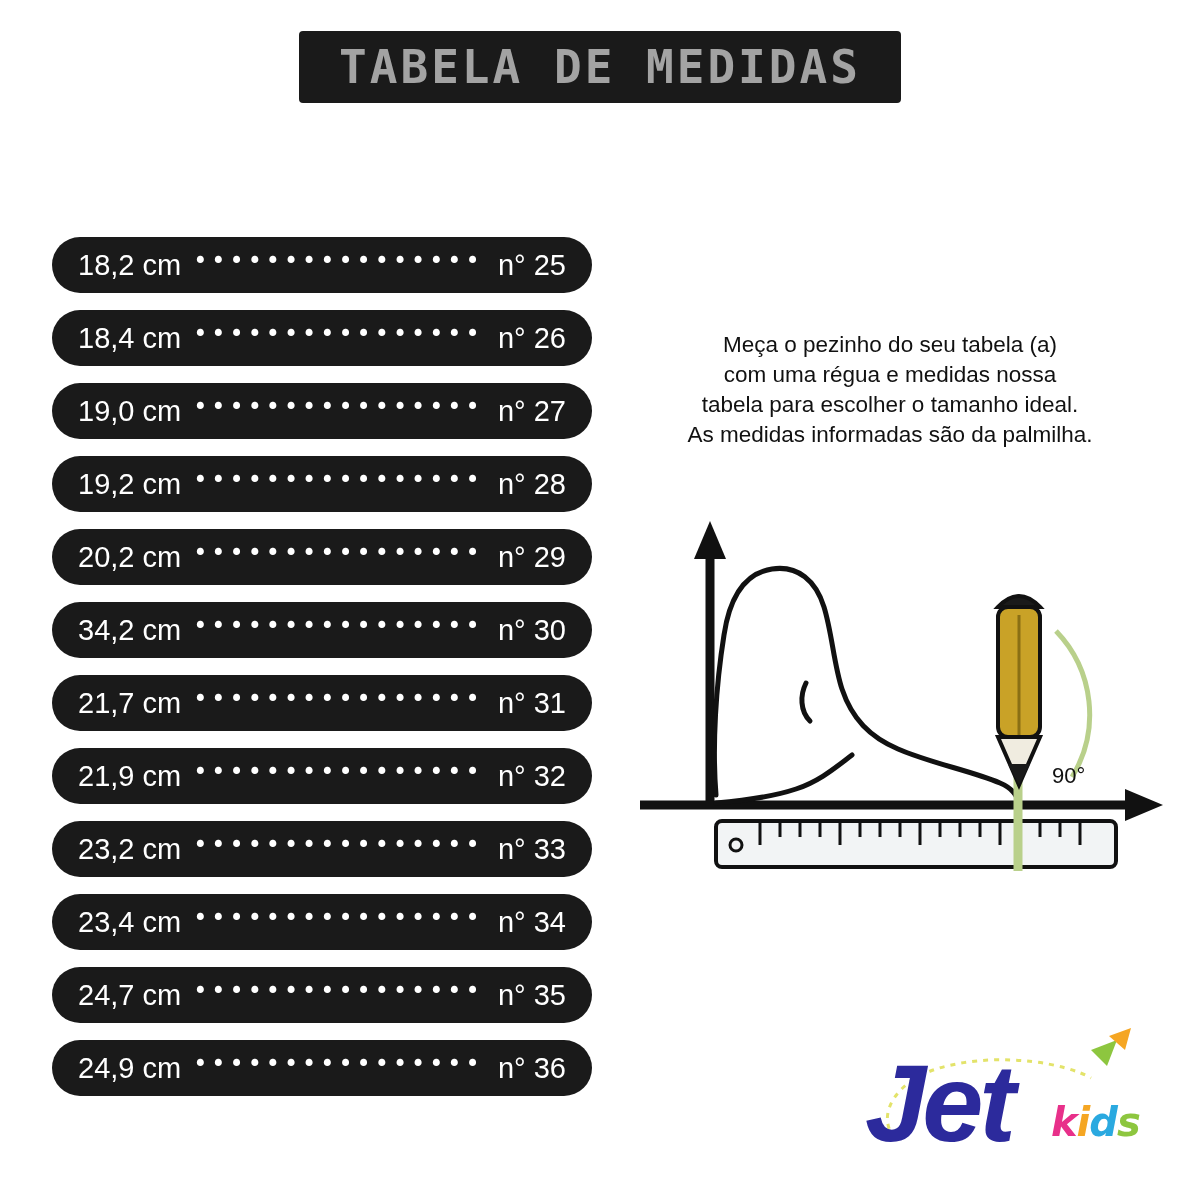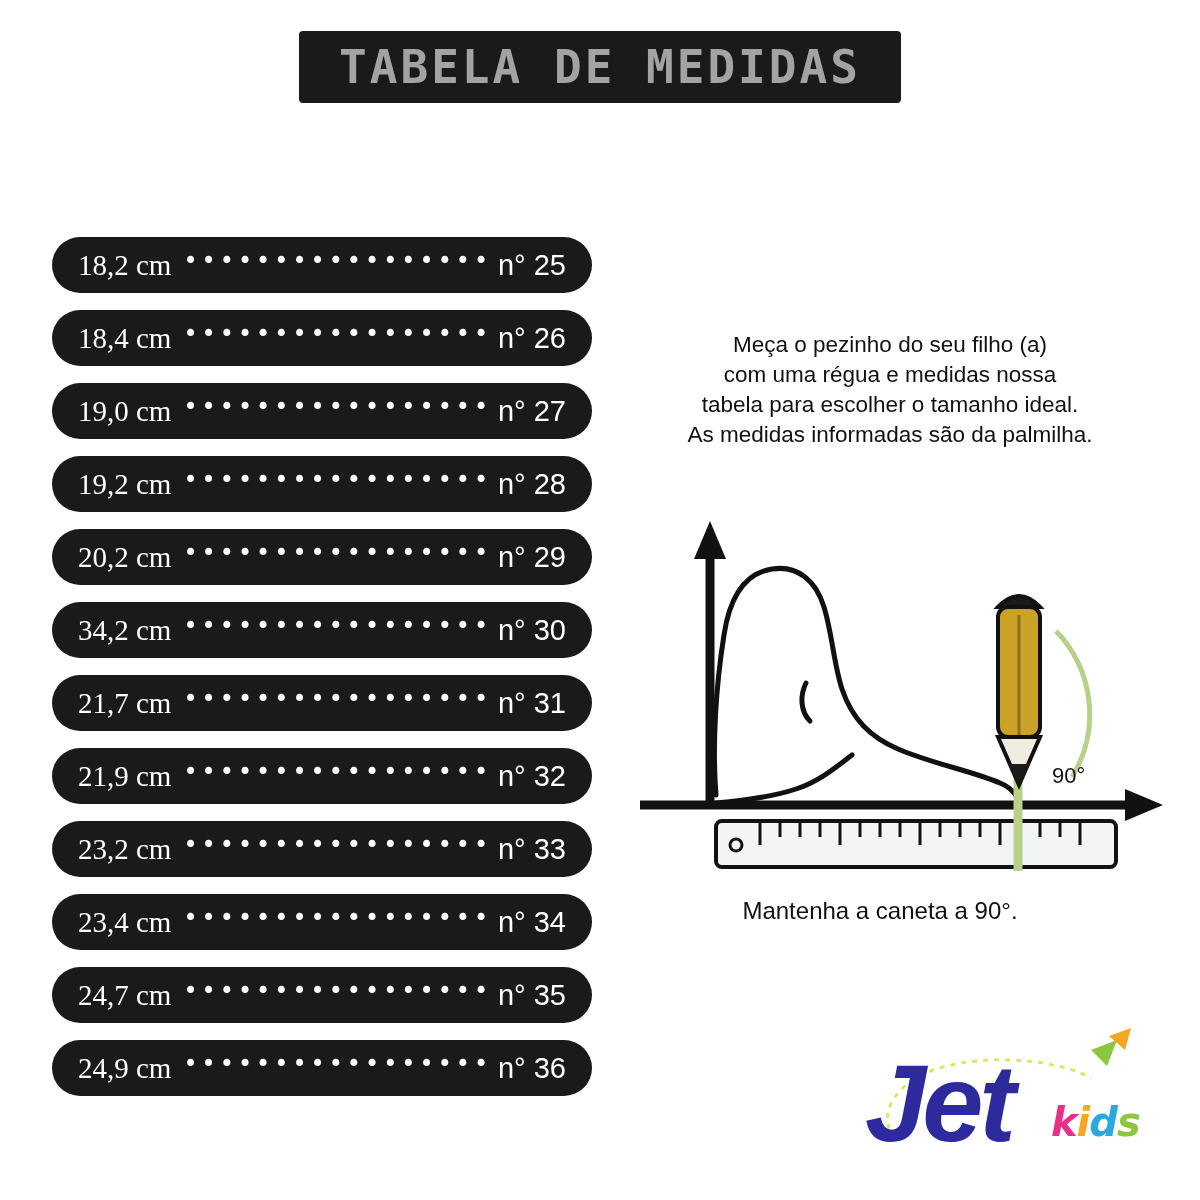--- a/index.html
+++ b/index.html
@@ -51,21 +51,21 @@
     background: #1a1a1a;
     border-radius: 28px;
     display: flex;
     align-items: center;
     padding: 0 26px;
     box-sizing: border-box;
     color: #ffffff;
   }
   .size-row .cm {
     font-size: 29px;
-    font-family: Liberation Serif, serif;
+    font-family: Liberation Sans, sans-serif;
     white-space: nowrap;
   }
   .size-row .dots {
     flex: 1;
     margin: 0 12px;
     overflow: hidden;
     white-space: nowrap;
     font-size: 24px;
     letter-spacing: 4px;
     color: #ffffff;
@@ -227,21 +227,21 @@
 
   <div class="size-row">
     <span class="cm">24,9 cm</span>
     <span class="dots">••••••••••••••••••••••••</span>
     <span class="num">n° 36</span>
   </div>
 
 </div>
 
 <div class="instructions">
-  <div>Meça o pezinho do seu filho (a)</div>
+  <div>Meça o pezinho do seu tabela (a)</div>
   <div>com uma régua e medidas nossa</div>
   <div>tabela para escolher o tamanho ideal.</div>
   <div>As medidas informadas são da palmilha.</div>
 </div>
 
 <div class="diagram">
   <svg width="560" height="380" viewBox="0 0 560 380" xmlns="http://www.w3.org/2000/svg">
 
     <g>
       <line x1="90" y1="30" x2="90" y2="290" stroke="#111" stroke-width="9"></line>
@@ -295,21 +295,20 @@
       <line x1="399" y1="100" x2="399" y2="222" stroke="#8a6f14" stroke-width="3"></line>
       <polygon points="378,222 420,222 399,270" fill="#f0ece0" stroke="#111" stroke-width="4"></polygon>
       <polygon points="388,249 410,249 399,270" fill="#1a1a1a"></polygon>
     </g>
 
     <text x="432" y="268" font-family="Liberation Sans, sans-serif" font-size="22" fill="#111">90°</text>
   </svg>
 </div>
 
 <div class="caption">
-  <div>Mantenha a caneta a 90°.</div>
 </div>
 
 <div class="logo">
   <svg width="300" height="150" viewBox="0 0 300 150" style="position:absolute;left:0;top:0;">
     <path d="M40,118 C20,96 40,58 92,46 C150,32 212,44 236,58" fill="none" stroke="#e3e36a" stroke-width="3" stroke-dasharray="5 6"></path>
     <polygon points="236,30 262,20 252,46" fill="#8dc63f"></polygon>
     <polygon points="254,16 276,8 270,30" fill="#f5a623"></polygon>
   </svg>
   <div class="jet">Jet</div>
   <div class="kids">

